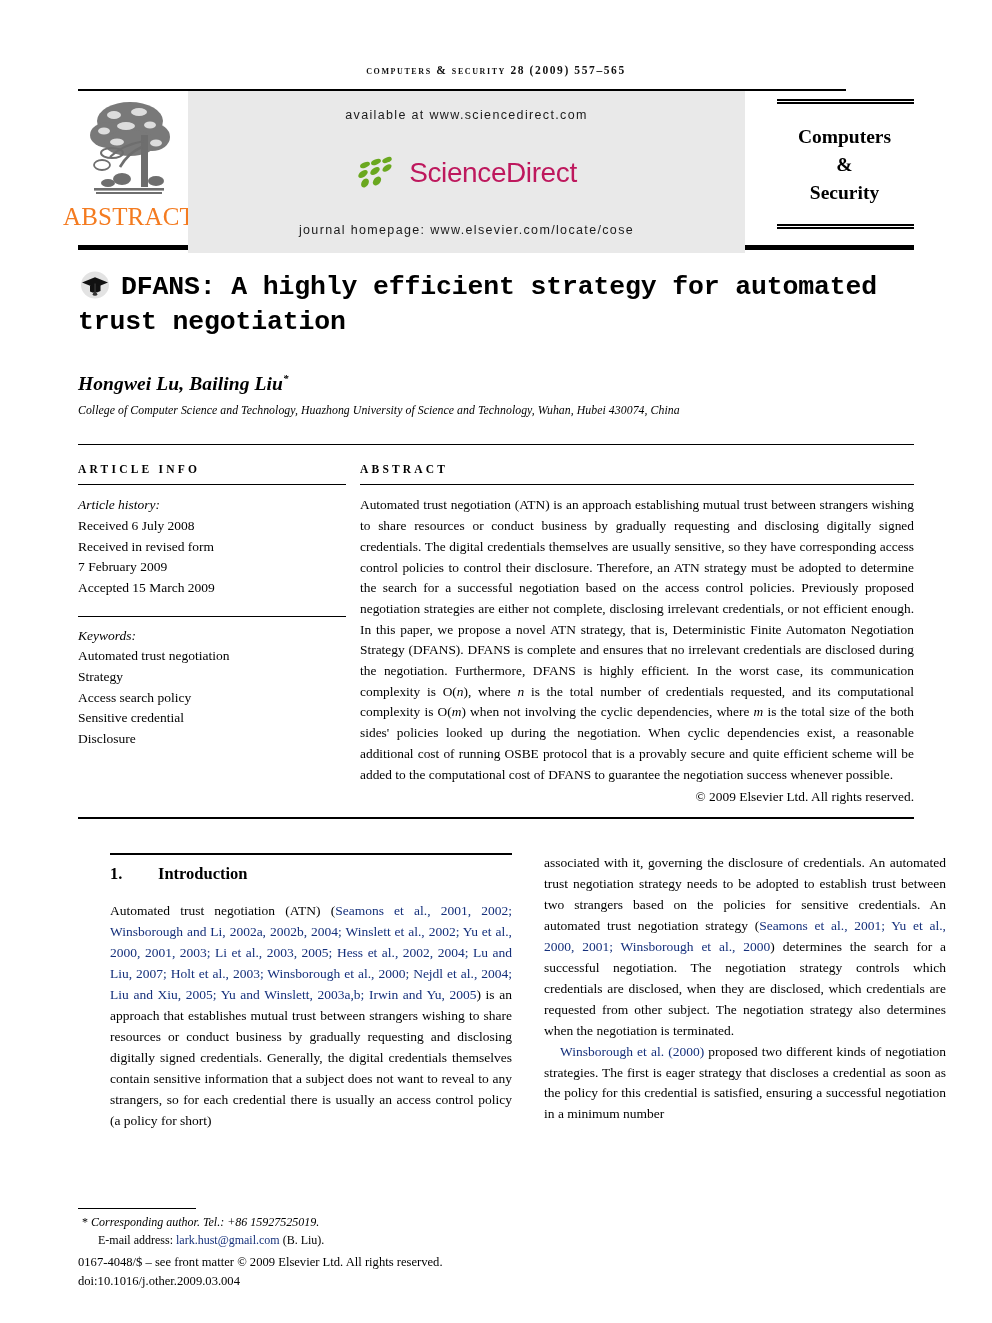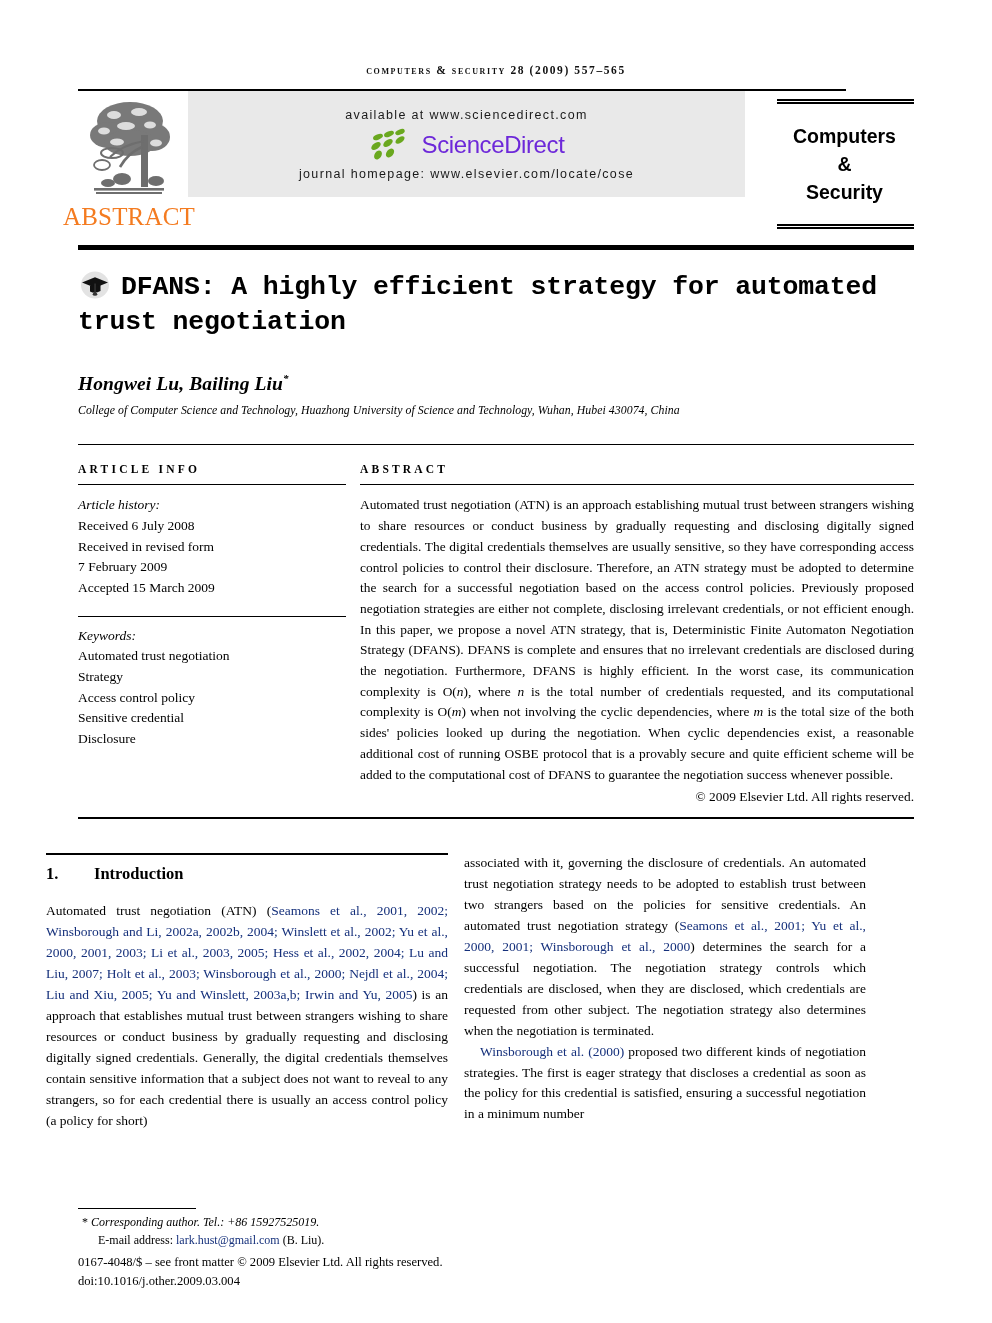--- a/index.html
+++ b/index.html
@@ -68,39 +68,39 @@
   .sd-band {
     flex: 1 1 auto;
     background: #e9e9e9;
     display: flex;
     flex-direction: column;
     align-items: center;
     justify-content: space-between;
     padding: 17px 0 16px 0;
     margin-left: 8px;
     margin-right: 0;
-    height: 106px;
+    height: 162px;
   }
   .sd-avail, .sd-home {
     font-family: "Liberation Sans", sans-serif;
     font-size: 12.5px;
     letter-spacing: 1.35px;
     color: #1a1a1a;
   }
   .sd-logo-row {
     display: flex;
     align-items: center;
     gap: 7px;
     margin: 2px 0 2px 0;
   }
   .sd-leaves { width: 46px; height: 38px; display: block; }
   .sd-word {
     font-family: "Liberation Sans", sans-serif;
-    font-size: 24px;
-    color: #6d28d9;
+    font-size: 28px;
+    color: #be185d;
     letter-spacing: -0.4px;
   }
 
   .journal-col {
     width: 155px;
     flex: 0 0 155px;
     margin-left: 14px;
     display: flex;
     flex-direction: column;
     align-items: center;
@@ -113,21 +113,21 @@
     border-bottom: 2px solid #000;
     height: 5px;
   }
   .jc-rule-bot {
     position: absolute; bottom: 10px; left: 18px; right: 0;
     border-top: 2px solid #000;
     border-bottom: 2px solid #000;
     height: 5px;
   }
   .journal-title {
-    font-family: Liberation Sans, sans-serif;
+    font-family: Liberation Serif, serif;
     font-weight: bold;
     font-size: 19.5px;
     line-height: 1.42;
     text-align: center;
     color: #000;
     padding-left: 16px;
   }
 
   .rule-thick {
     margin: 6px 78px 0 78px;
@@ -211,24 +211,24 @@
     margin-top: 4px;
   }
   .abstract-rule {
     margin: 12px 78px 0 78px;
     width: 836px;
     border-top: 2.2px solid #000;
   }
 
   
   .body-area {
-    margin: 34px 78px 0 46px;
-    width: 836px;
-    display: flex;
-    gap: 16px;
+    margin: 34px 78px 0 110px;
+    width: 836px;
+    display: flex;
+    gap: 32px;
   }
   .bcol { width: 402px; flex: 0 0 402px; }
   .sec-rule {
     border-top: 2.4px solid #000;
     margin-bottom: 9px;
   }
   .sec-title {
     font-family: "Liberation Serif", serif;
     font-weight: bold;
     font-size: 16.5px;
@@ -363,21 +363,21 @@
         <div>Received in revised form</div>
         <div>7 February 2009</div>
         <div>Accepted 15 March 2009</div>
       </div>
       <div class="kw-block">
         <div class="hr-thin"></div>
         <div class="kw">
           <div class="lbl">Keywords:</div>
           <div>Automated trust negotiation</div>
           <div>Strategy</div>
-          <div>Access control policy</div>
+          <div>Access search policy</div>
           <div>Sensitive credential</div>
           <div>Disclosure</div>
         </div>
       </div>
     </div>
 
     <div class="col-abstract">
       <div class="sec-head">ABSTRACT</div>
       <div class="hr-thin"></div>
       <div class="abstract-body"><span>Automated trust negotiation (ATN) is an approach establishing mutual trust between strangers wishing to share resources or conduct business by gradually requesting and disclosing digitally signed credentials. The digital credentials themselves are usually sensitive, so they have corresponding access control policies to control their disclosure. Therefore, an ATN strategy must be adopted to determine the search for a successful negotiation based on the access control policies. Previously proposed negotiation strategies are either not complete, disclosing irrelevant credentials, or not efficient enough. In this paper, we propose a novel ATN strategy, that is, Deterministic Finite Automaton Negotiation Strategy (DFANS). DFANS is complete and ensures that no irrelevant credentials are disclosed during the negotiation. Furthermore, DFANS is highly efficient. In the worst case, its communication complexity is O(</span><em>n</em><span>), where </span><em>n</em><span> is the total number of credentials requested, and its computational complexity is O(</span><em>m</em><span>) when not involving the cyclic dependencies, where </span><em>m</em><span> is the total size of the both sides' policies looked up during the negotiation. When cyclic dependencies exist, a reasonable additional cost of running OSBE protocol that is a provably secure and quite efficient scheme will be added to the computational cost of DFANS to guarantee the negotiation success whenever possible.</span></div>

